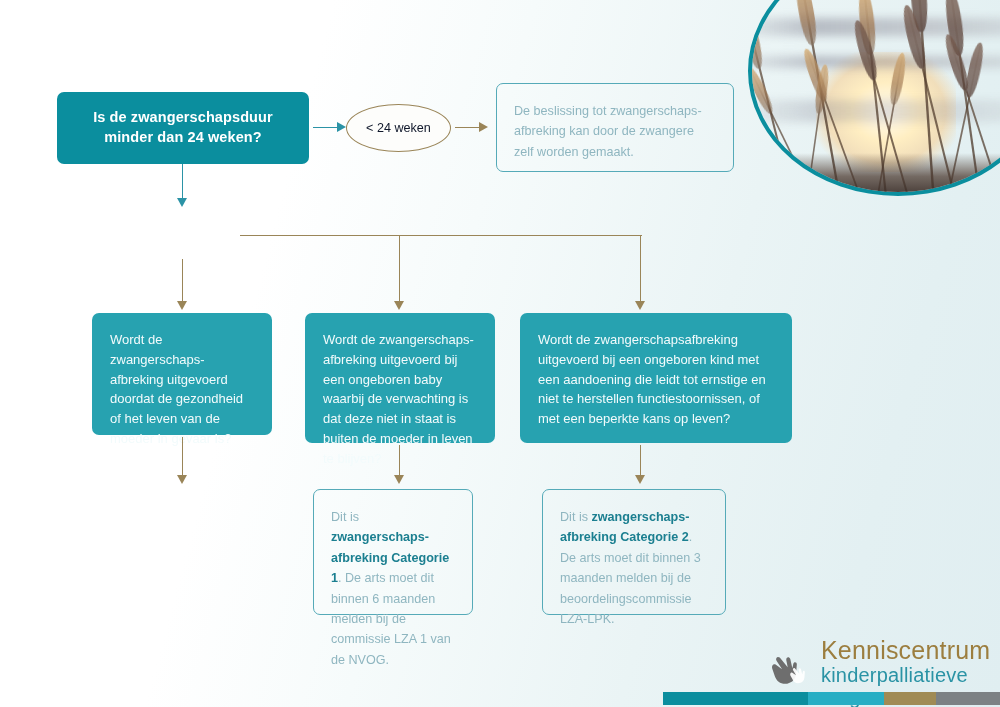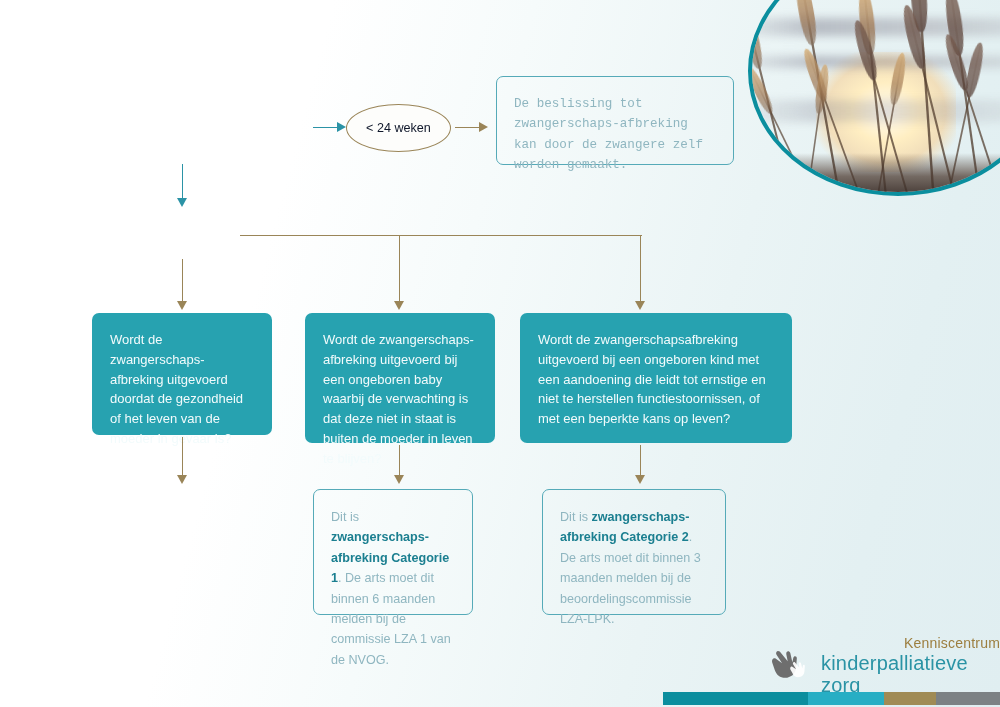--- a/index.html
+++ b/index.html
@@ -115,21 +115,21 @@
     margin-left:-6.5px;
     border-radius:50% 50% 45% 45%;
     background:linear-gradient(180deg,rgba(214,170,110,.96),rgba(160,120,82,.9) 60%,rgba(110,82,60,.6));
     filter:blur(.6px);
   }
   .reed.dark .plume{background:linear-gradient(180deg,rgba(120,92,78,.95),rgba(86,64,56,.92));}
 
   
   #logo{position:absolute;left:770px;top:636px;display:flex;align-items:center;gap:10px;}
   #logo .words{line-height:1.12;}
-  #logo .l1{font-size:14px;color:#9c7e3f;letter-spacing:.2px;text-align:right;}
+  #logo .l1{font-size:25px;color:#9c7e3f;letter-spacing:.2px;}
   #logo .l2{font-size:20px;color:#2a93a5;letter-spacing:.2px;}
 
   
   #bar{position:absolute;left:663px;top:692px;width:337px;height:13px;display:flex;}
   #bar span{display:block;height:100%;}
 </style>
 </head>
 <body>
 
 <div id="canvas">
@@ -197,32 +197,38 @@
           <div class="plume"></div>
         </div>
         <div class="reed dark" style="left: 84%; bottom: -6%; width: 14px; height: 176px; margin-left: -7px; transform: rotate(14deg) scale(0.8); opacity: 0.75;">
           <div class="stem"></div>
         </div>
       </div>
     <div style="position:absolute;left:0;bottom:0;width:100%;height:16%;
                 background:linear-gradient(180deg,rgba(90,70,58,0) 0%,rgba(78,60,50,.75) 60%,rgba(62,48,42,.9) 100%);"></div>
   </div>
 
+  <div class="node box-q" style="left:57px;top:92px;width:252px;height:72px;">
+    <div>
+      <div>Is de zwangerschapsduur</div>
+      <div>minder dan 24 weken?</div>
+    </div>
+  </div>
 
   <div class="ln hl teal" style="left:313px;top:127px;width:26px;"></div>
   <div class="arw arw-r teal" style="left:337px;top:122px;"></div>
 
   <div class="node ellipse" style="left:346px;top:104px;width:105px;height:48px;">
     <span>&lt; 24 weken</span>
   </div>
 
   <div class="ln hl" style="left:455px;top:127px;width:26px;"></div>
   <div class="arw arw-r" style="left:479px;top:122px;"></div>
 
-  <div class="node box-outline" style="left:496px;top:76px;width:238px;height:89px;font-family:Liberation Mono, monospace;">
+  <div class="node box-outline" style="left:496px;top:83px;width:238px;height:89px;">
     <span>De beslissing tot zwangerschaps-afbreking kan door de zwangere zelf worden gemaakt.</span>
   </div>
 
   <div class="ln vl teal" style="left:182px;top:164px;height:36px;"></div>
   <div class="arw arw-d teal" style="left:177px;top:198px;"></div>
 
 
   <div class="ln hl" style="left:240px;top:235px;width:402px;"></div>
   <div class="ln vl" style="left:182px;top:259px;height:44px;"></div>
   <div class="arw arw-d" style="left:177px;top:301px;"></div>

